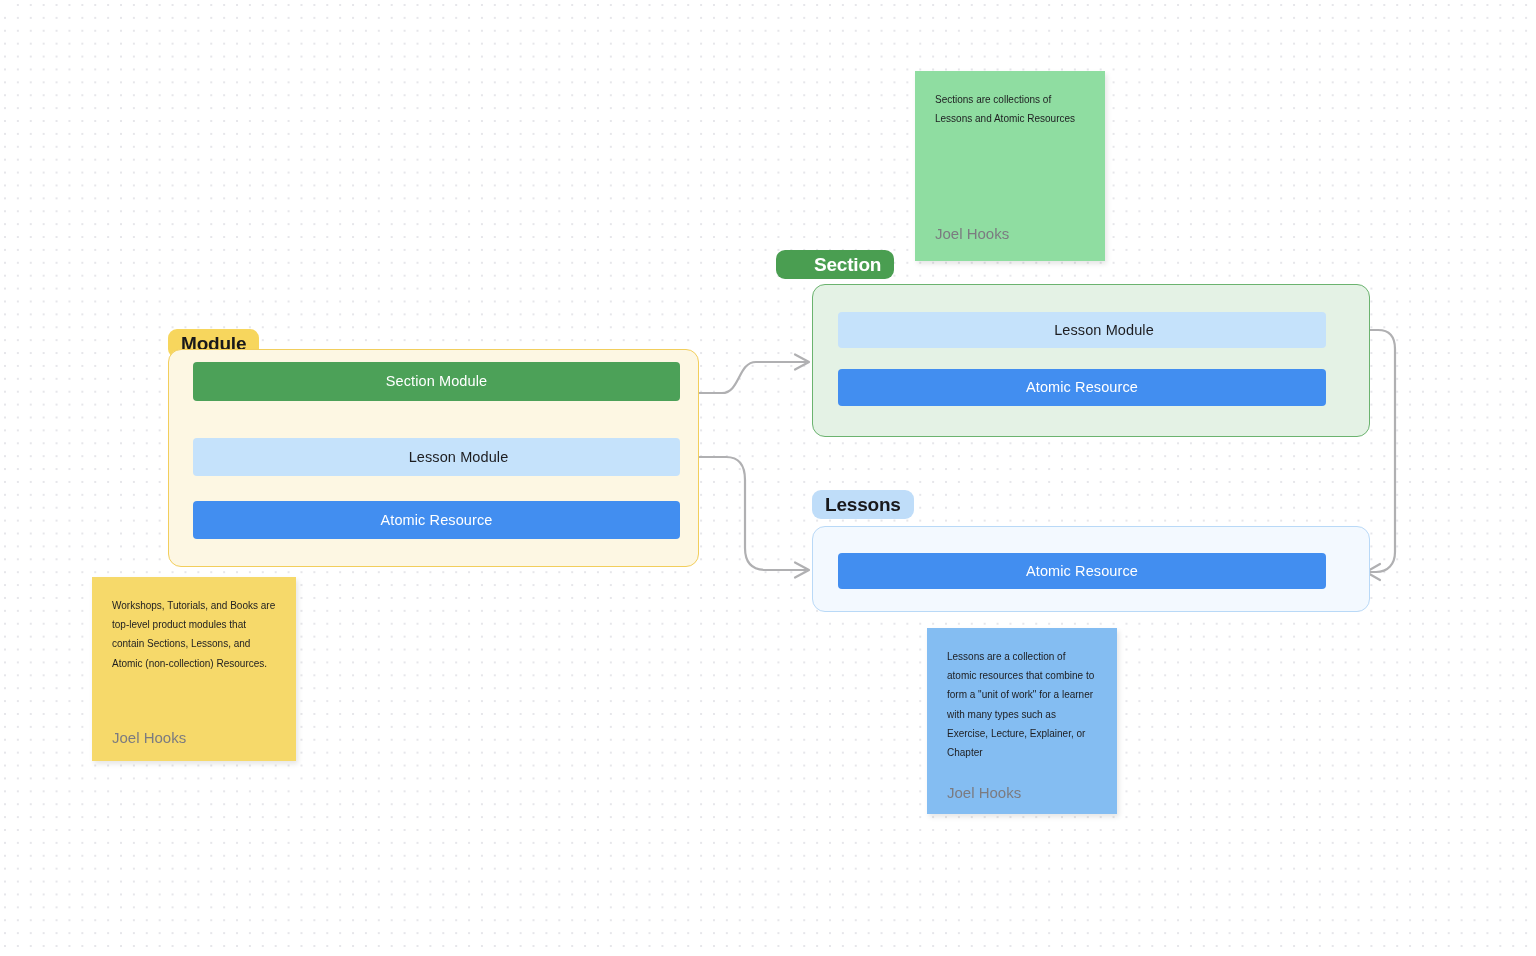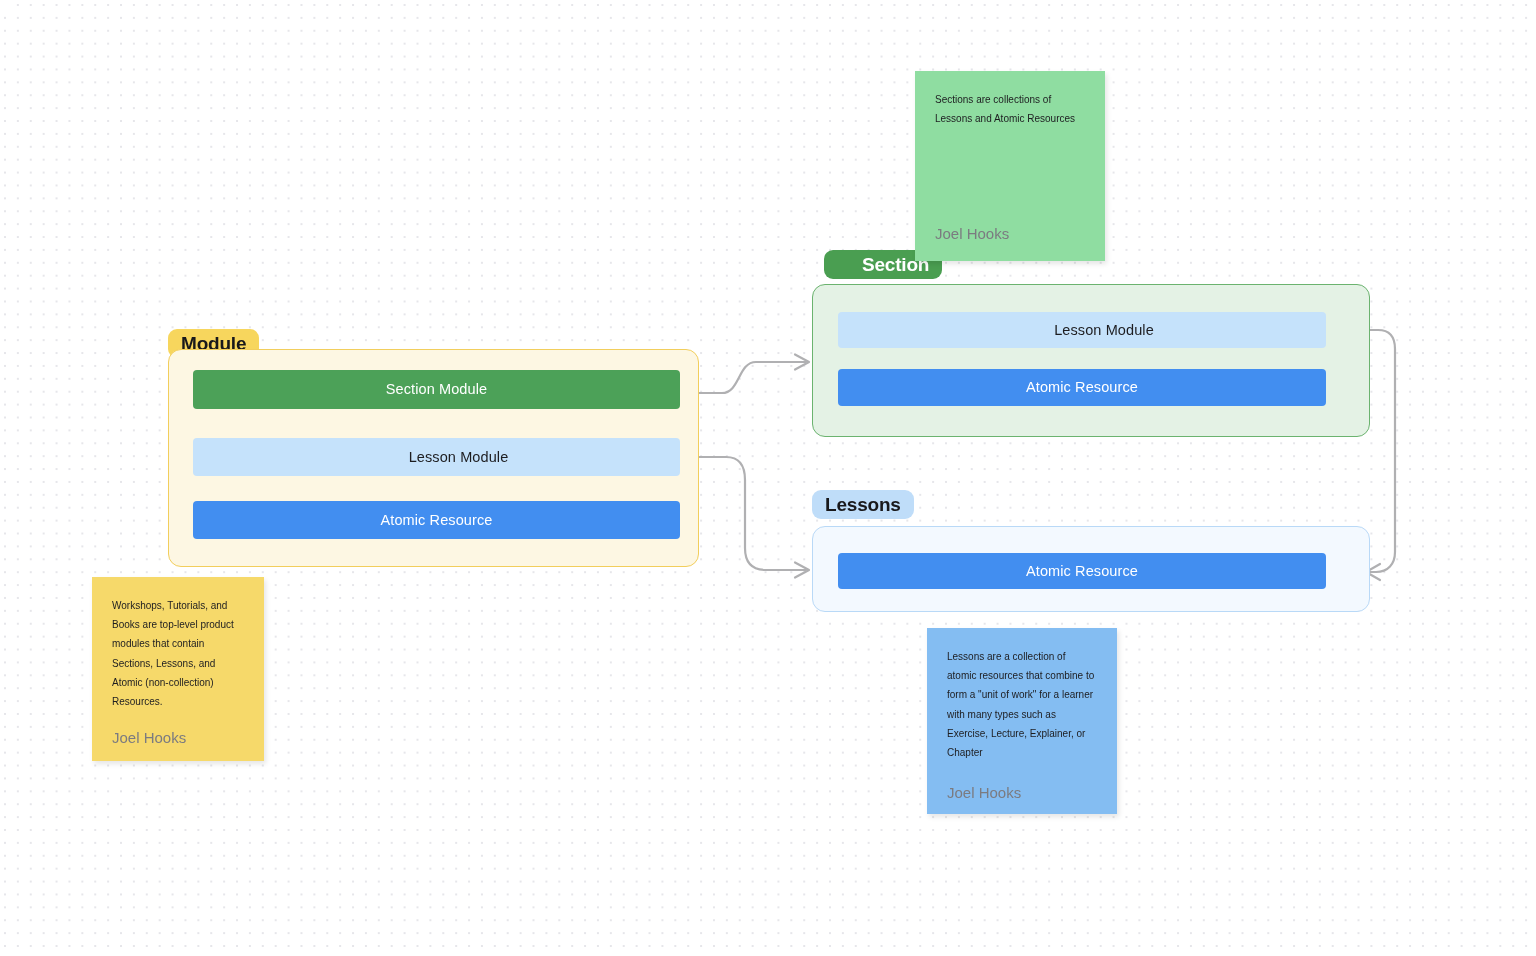--- a/index.html
+++ b/index.html
@@ -58,21 +58,21 @@
     padding: 0 13px;
     height: 29px;
     letter-spacing: -0.2px;
   }
   .badge-module {
     left: 168px; top: 329px;
     background: #f7d65d;
     color: #18181b;
   }
   .badge-section {
-    left: 824px; top: 250px;
+    left: 776px; top: 250px;
     background: #4a9e51;
     color: #ffffff;
     padding-left: 38px;
   }
   .badge-lesson {
     left: 812px; top: 490px;
     background: #bfddf9;
     color: #18181b;
   }
 
@@ -86,21 +86,21 @@
     justify-content: center;
     font-size: 14.5px;
     line-height: 1;
     letter-spacing: 0.1px;
   }
   .bar-section  { background: #4ca158; color: #ffffff; }
   .bar-lesson   { background: #c5e2fb; color: #1d1d20; padding-left: 44px; }
   .bar-atomic   { background: #428ef0; color: #ffffff; }
 
   
-  .m-sec  { left: 193px; top: 370px; width: 487px; height: 39px; }
+  .m-sec  { left: 193px; top: 362px; width: 487px; height: 39px; }
   .m-les  { left: 193px; top: 438px; width: 487px; height: 38px; }
   .m-atom { left: 193px; top: 501px; width: 487px; height: 38px; }
   
   .s-les  { left: 838px; top: 312px; width: 488px; height: 36px; }
   .s-atom { left: 838px; top: 369px; width: 488px; height: 37px; }
   
   .l-atom { left: 838px; top: 553px; width: 488px; height: 36px; }
 
   
   .sticky {
@@ -121,21 +121,21 @@
     font-size: 15px;
     color: #7b7b80;
     line-height: 1;
   }
   .sticky-green {
     left: 915px; top: 71px; width: 190px; height: 190px;
     background: #8fdda1;
   }
   .sticky-green .sticky-author { bottom: 20px; }
   .sticky-yellow {
-    left: 92px; top: 577px; width: 172px; height: 184px;
+    left: 92px; top: 577px; width: 204px; height: 184px;
     background: #f6d96a;
   }
   .sticky-yellow .sticky-author { bottom: 16px; }
   .sticky-blue {
     left: 927px; top: 628px; width: 190px; height: 186px;
     background: #84bdf2;
   }
   .sticky-blue .sticky-author { bottom: 14px; }
 
   

